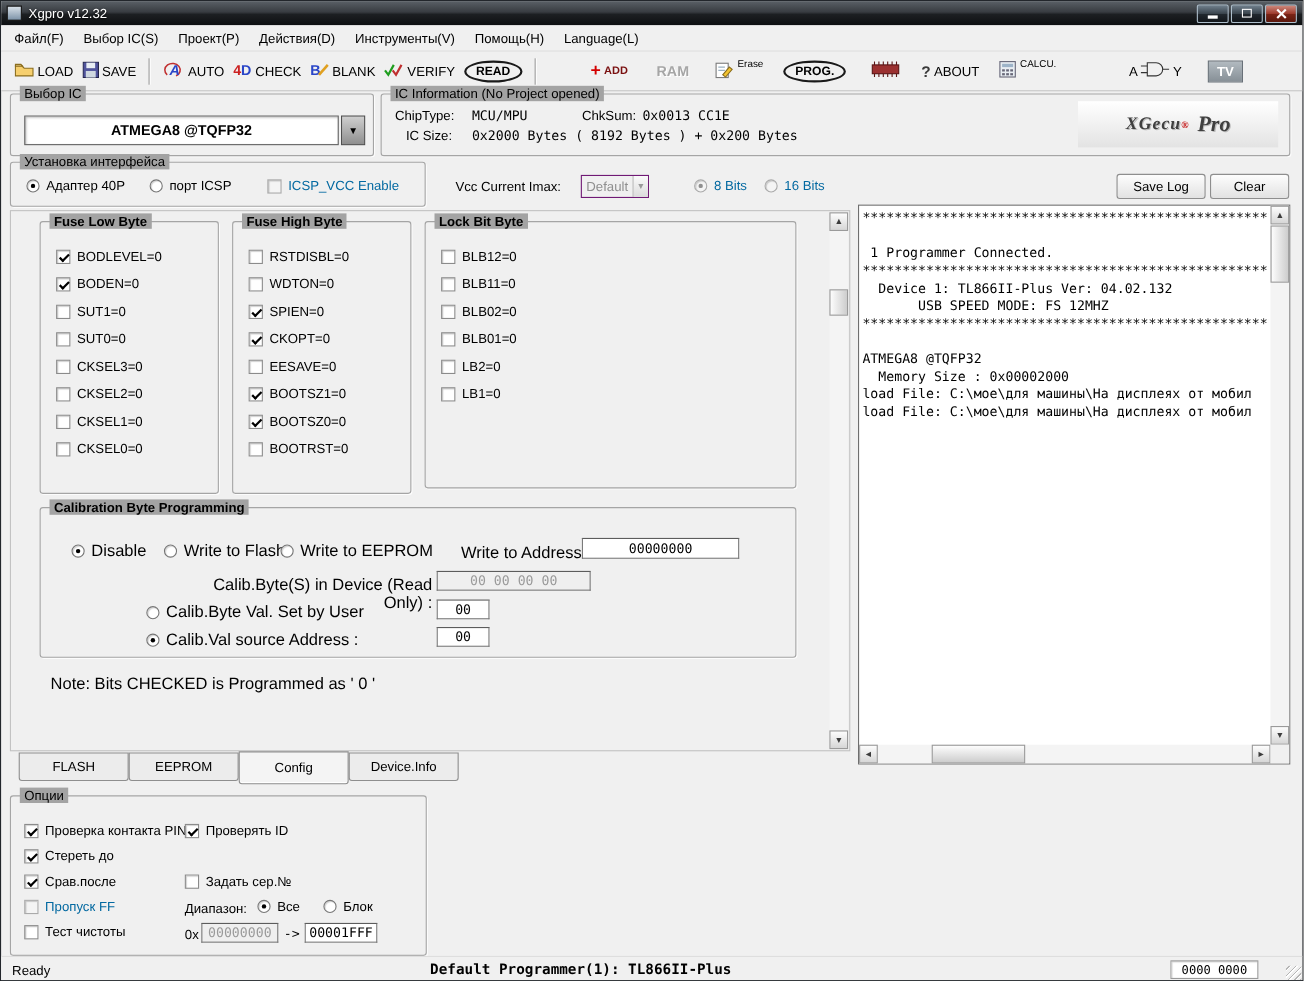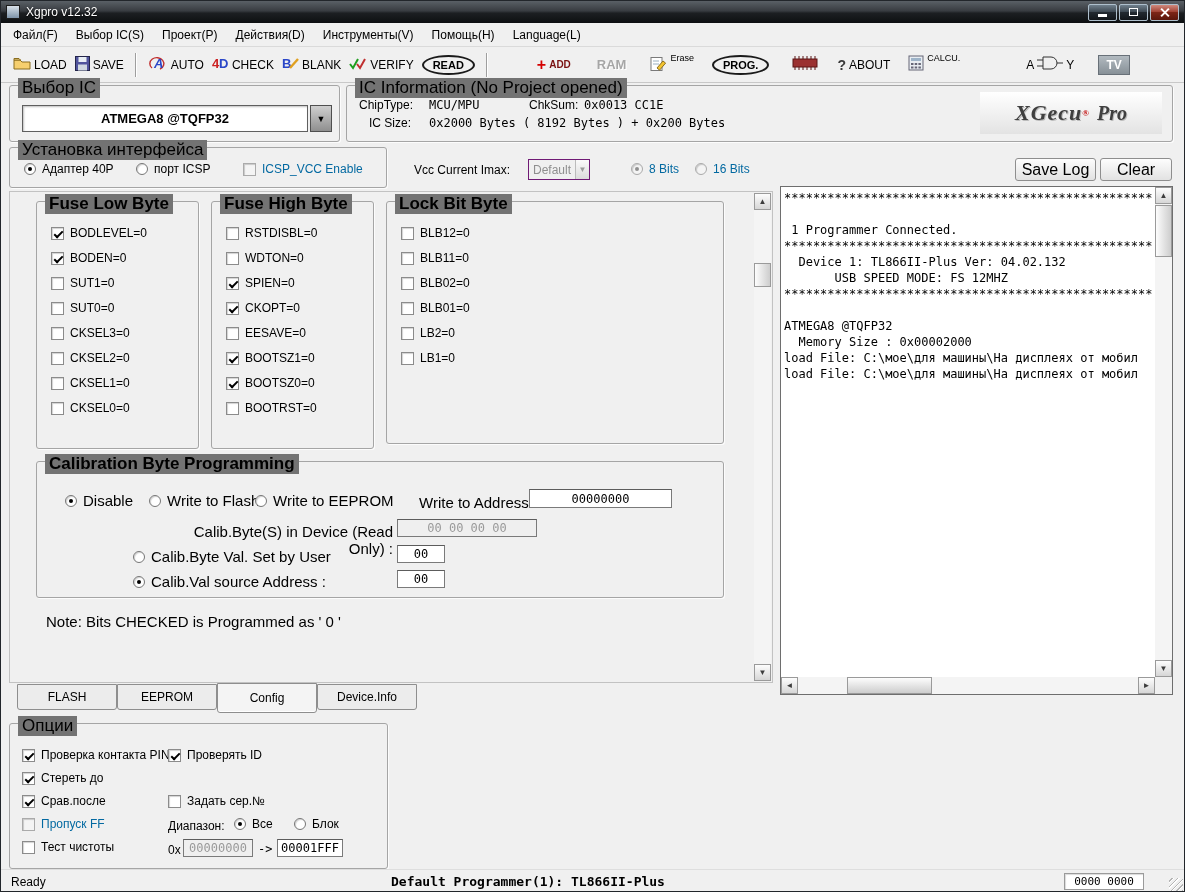--- a/index.html
+++ b/index.html
@@ -39,41 +39,41 @@
   .lbl-red { color:#7a1010; font-size:10px; font-weight:bold; }
   .ram-label { color:#a6a6a6; font-weight:bold; font-size:13px; text-shadow:1px 1px 0 #fff; }
   .q-icon { font-weight:bold; font-size:14px; color:#3a3a3a; }
   .tvbox { background:linear-gradient(#b2bac0,#879097); color:#fff; font-weight:bold; font-size:12px;
     padding:2px 7px; border:1px solid #687078; }
   .erase-sup { font-size:9px; align-self:flex-start; margin-top:-2px; }
 
   
   .grp { position:absolute; border:1px solid #a5a5a5; border-radius:3px;
     box-shadow:1px 1px 0 rgba(255,255,255,.8); }
-  .lg { position:absolute; top:-8px; left:8px; background:#737373; padding:0 4px; font-size:17px; white-space:nowrap; }
+  .lg { position:absolute; top:-8px; left:8px; background:#a3a3a3; padding:0 4px; font-size:12px; white-space:nowrap; }
   .lg.b { font-weight:bold; }
 
   
   .row { display:flex; align-items:center; gap:6px; white-space:nowrap; }
   .rows { position:absolute; left:14px; top:24px; display:flex; flex-direction:column; gap:11px; }
   .box { width:13px; height:13px; background:#fff; border:1px solid #8b8b8b; position:relative; flex:none;
     box-shadow:inset 1px 1px 1px rgba(0,0,0,.18); }
   .box.checked::after { content:""; position:absolute; left:2px; top:3px; width:7px; height:3px;
     border-left:2px solid #000; border-bottom:2px solid #000; transform:rotate(-45deg); }
   .dot { width:12px; height:12px; border-radius:50%; background:#fff; border:1px solid #767676; position:relative; flex:none;
     box-shadow:inset 1px 1px 1px rgba(0,0,0,.18); }
   .dot.checked::after { content:""; position:absolute; left:3px; top:3px; width:4px; height:4px; border-radius:50%; background:#000; }
   .dis { color:#0369a1; }
   .dis .box, .dis .dot { border-color:#aaa; background:#f4f4f4; }
   .dis .dot.checked::after { background:#8f8f8f; }
   .inp { position:absolute; border:1px solid #7a7a7a; border-top-color:#5c5c5c; background:#fff;
     font:12px "DejaVu Sans Mono",monospace; text-align:center; padding:0 2px; }
   .inp.ro { background:#efefef; color:#9a9a9a; }
   .btn { position:absolute; background:linear-gradient(#fdfdfd,#e2e2e2); border:1px solid #8e8e8e; border-radius:3px;
-    display:flex; align-items:center; justify-content:center; font-size:16px; }
+    display:flex; align-items:center; justify-content:center; font-size:12px; }
   .combo { display:flex; align-items:center; border:1px solid #701a75; background:#f0f0f0; height:21px; }
   .combo .combo-val { flex:1; padding:0 4px; color:#8f8f8f; }
   .combo .combo-btn { width:17px; height:100%; display:flex; align-items:center; justify-content:center;
     font-size:8px; color:#9a9a9a; background:linear-gradient(#fafafa,#dcdcdc); border-left:1px solid #bbb; }
 
   
   .logpanel { position:absolute; left:779px; top:185px; width:393px; height:509px; background:#fff; border:1px solid #6e6e6e; }
   .logtext { position:absolute; left:3px; top:4px; right:19px; bottom:19px; overflow:hidden; }
   .logline { height:16px; line-height:16px; font:12px "DejaVu Sans Mono",monospace; white-space:pre; }
   .sbtn { position:absolute; width:17px; height:17px; background:linear-gradient(#fdfdfd,#d6d6d6);
@@ -98,21 +98,21 @@
   .sb-grip { position:absolute; right:1px; bottom:1px; width:14px; height:14px;
     background:repeating-linear-gradient(135deg,transparent,transparent 2px,#b5b5b5 2px,#b5b5b5 3px,#fff 3px,#fff 4px); }
 
   .abs { position:absolute; }
   .nowrap { white-space:nowrap; }
   .mono { font-family:"DejaVu Sans Mono",monospace; }
   .small { font-size:15px; }
   .logo-box { position:absolute; right:10px; top:6px; width:182px; height:42px;
     background:linear-gradient(#ffffff,#e3e3e3); display:flex; align-items:center; justify-content:center;
     font-family:"Liberation Serif",serif; font-style:italic; font-weight:bold; color:#3f3f3f; }
-  .logo-main { font-size:22px; letter-spacing:1px; text-shadow:1px 1px 0 #bbb; }
+  .logo-main { font-size:16px; letter-spacing:1px; text-shadow:1px 1px 0 #bbb; }
   .logo-reg { font-size:9px; color:#c00000; vertical-align:super; }
   .logo-pro { font-size:20px; margin-left:8px; text-shadow:1px 1px 0 #bbb; }
   .icfield { position:absolute; left:12px; top:19px; width:286px; height:27px; background:#fff;
     border:1px solid #5f5f5f; box-shadow:inset 1px 1px 2px rgba(0,0,0,.25);
     display:flex; align-items:center; justify-content:center; font-weight:bold; font-size:13px; }
   .icbtn { position:absolute; left:300px; top:19px; width:22px; height:27px;
     background:linear-gradient(#cfcfcf,#8f8f8f); border:1px solid #4f4f4f; display:flex; align-items:center; justify-content:center; font-size:9px; }
   .sunkbar { position:absolute; border:1px solid #9a9a9a; box-shadow:inset 1px 1px 1px rgba(0,0,0,.2); background:#f2f2f2; }
 </style>
 </head>

